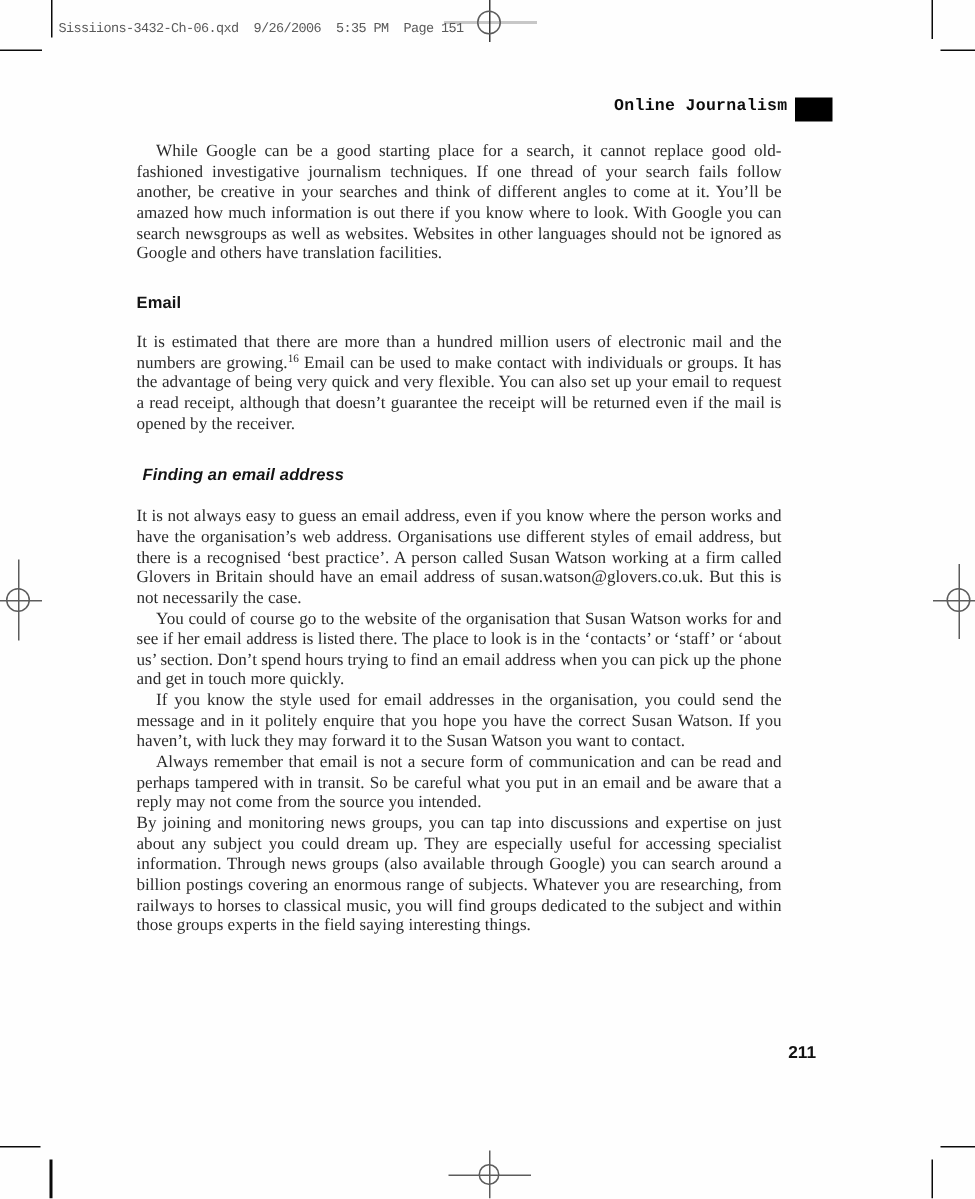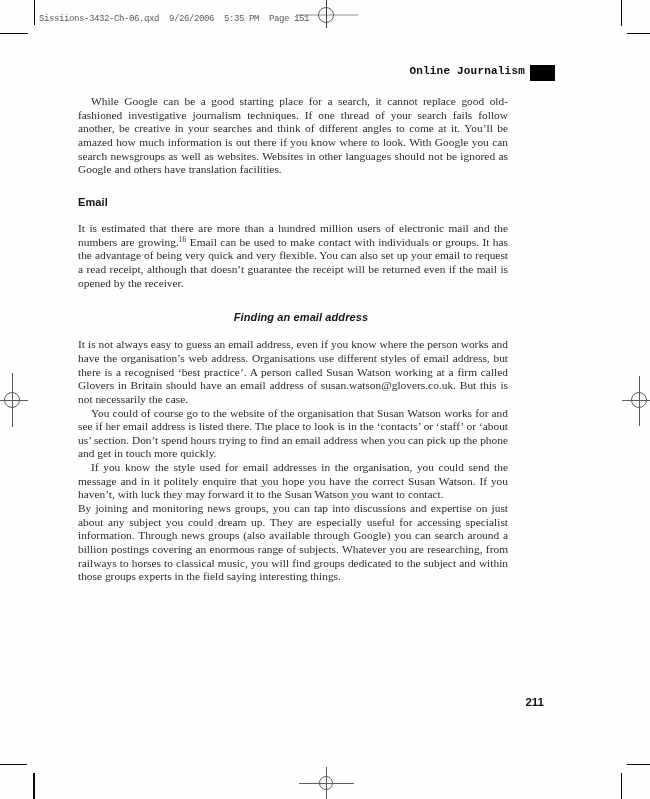--- a/index.html
+++ b/index.html
@@ -31,36 +31,36 @@
     display:flex; align-items:flex-start; gap:5px;
   }
   .running-head .rh-text {
     font-family:"Liberation Mono","DejaVu Sans Mono",monospace;
     font-weight:bold; font-size:11px; letter-spacing:0.2px; color:#0d0d0d;
     white-space:pre;
   }
   .rh-box { width:25px; height:16px; background:#000; }
   
   .page-body {
-    position:absolute; left:78px; top:95px; width:430px;
+    position:absolute; left:91px; top:95px; width:430px;
     font-size:11.4px; line-height:13.65px; color:#2b2b2b;
     text-align:justify;
   }
   .page-body p { margin:0; }
   p.indent { text-indent:13px; }
   .fn {
     font-size:7.5px; line-height:0; vertical-align:4px;margin-top:20px;
   }
   h2, h3 {
     font-family:"Liberation Sans","DejaVu Sans",sans-serif;
     font-size:11px; color:#141414; line-height:12px;
     letter-spacing:0.1px; text-align:left;
   }
   h2.h-email   { margin:19px 0 14px 0; }
-  h3.h-finding { margin:21px 0 15px 16px; font-style:italic;text-align:center; }
+  h3.h-finding { margin:21px 0 15px 4px; font-style:italic; }
   h2.h-news    { margin:23px 0 15px 0; }
   
   .folio {
     position:absolute; top:696px; right:106px;
     font-family:"Liberation Sans","DejaVu Sans",sans-serif;
     font-weight:bold; font-size:11.5px; color:#111;
   }
 </style>
 </head>
 <body>
@@ -111,19 +111,20 @@
 
   <h2 class="h-email">Email</h2>
 
   <p><span>It is estimated that there are more than a hundred million users of electronic mail and the numbers are growing.</span><sup class="fn">16</sup><span> Email can be used to make contact with individuals or groups. It has the advantage of being very quick and very flexible. You can also set up your email to request a read receipt, although that doesn’t guarantee the receipt will be returned even if the mail is opened by the receiver.</span></p>
 
   <h3 class="h-finding">Finding an email address</h3>
 
   <p>It is not always easy to guess an email address, even if you know where the person works and have the organisation’s web address. Organisations use different styles of email address, but there is a recognised ‘best practice’. A person called Susan Watson working at a firm called Glovers in Britain should have an email address of susan.watson@glovers.co.uk. But this is not necessarily the case.</p>
   <p class="indent">You could of course go to the website of the organisation that Susan Watson works for and see if her email address is listed there. The place to look is in the ‘contacts’ or ‘staff’ or ‘about us’ section. Don’t spend hours trying to find an email address when you can pick up the phone and get in touch more quickly.</p>
   <p class="indent">If you know the style used for email addresses in the organisation, you could send the message and in it politely enquire that you hope you have the correct Susan Watson. If you haven’t, with luck they may forward it to the Susan Watson you want to contact.</p>
+  <p class="indent">Always remember that email is not a secure form of communication and can be read and perhaps tampered with in transit. So be careful what you put in an email and be aware that a reply may not come from the source you intended.</p>
 
 
   <p>By joining and monitoring news groups, you can tap into discussions and expertise on just about any subject you could dream up. They are especially useful for accessing specialist information. Through news groups (also available through Google) you can search around a billion postings covering an enormous range of subjects. Whatever you are researching, from railways to horses to classical music, you will find groups dedicated to the subject and within those groups experts in the field saying interesting things.</p>
 
 </div>
 
 <div class="folio">211</div>
 
 </body></html>

